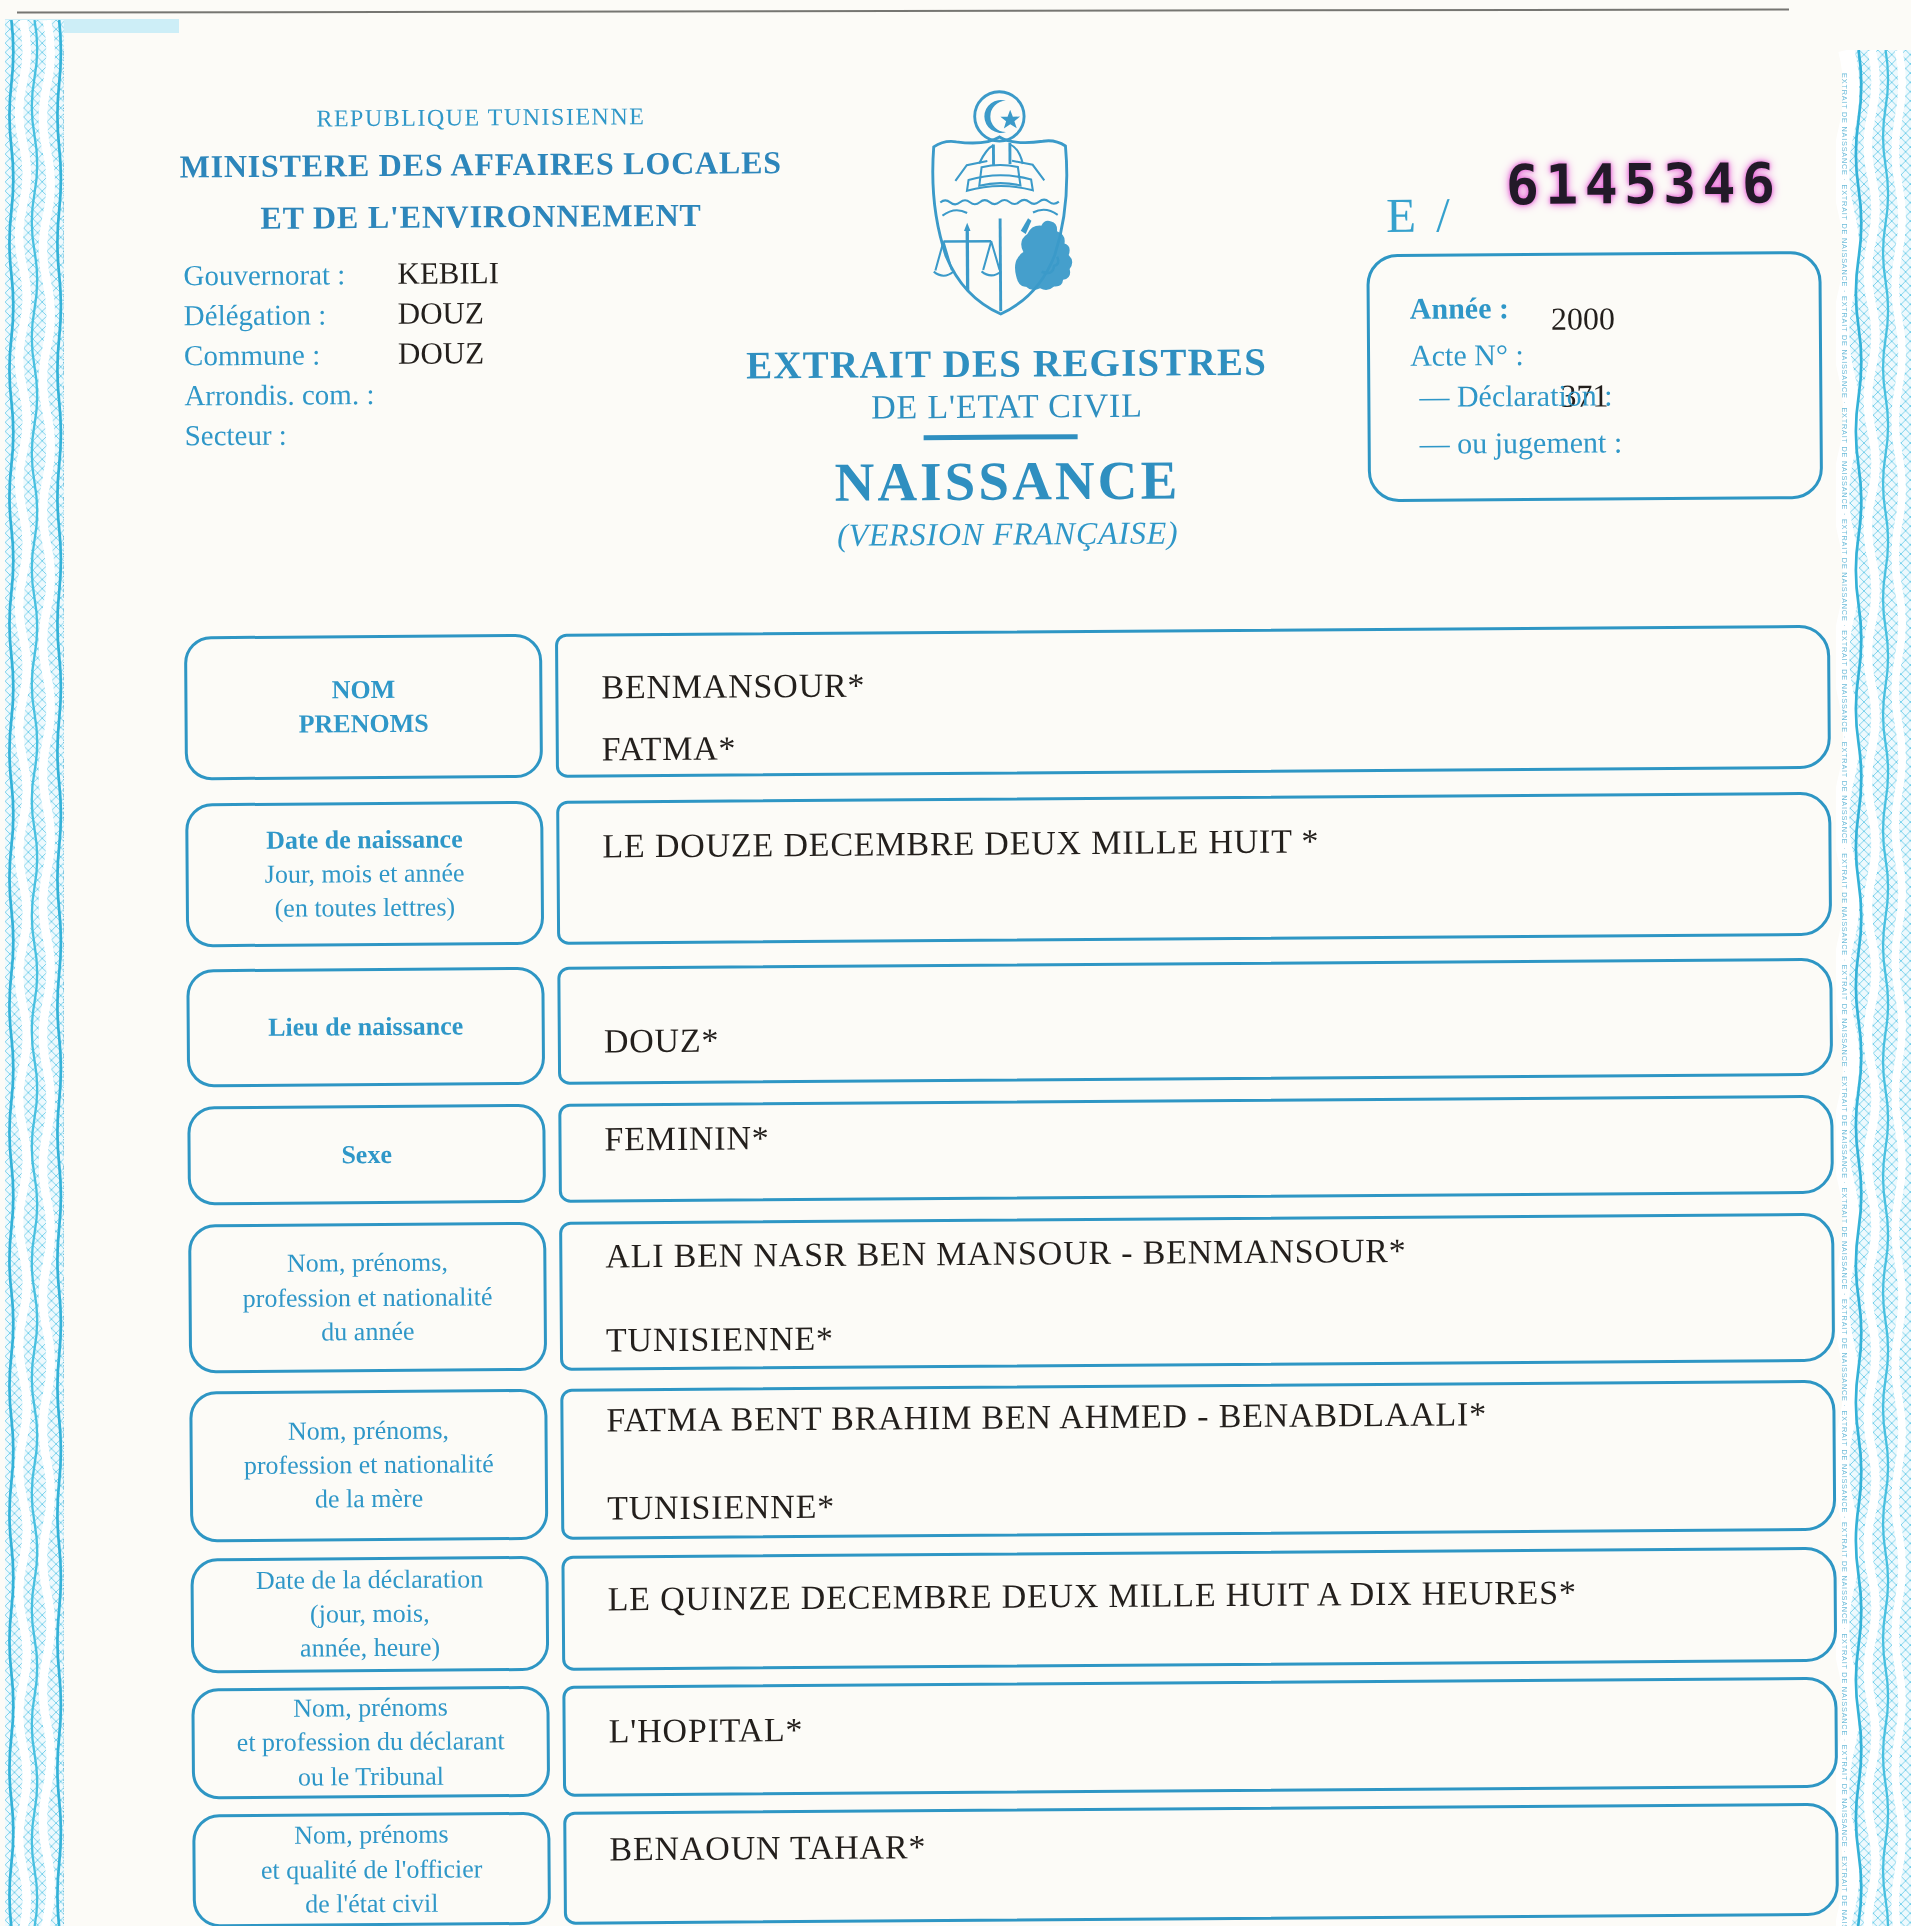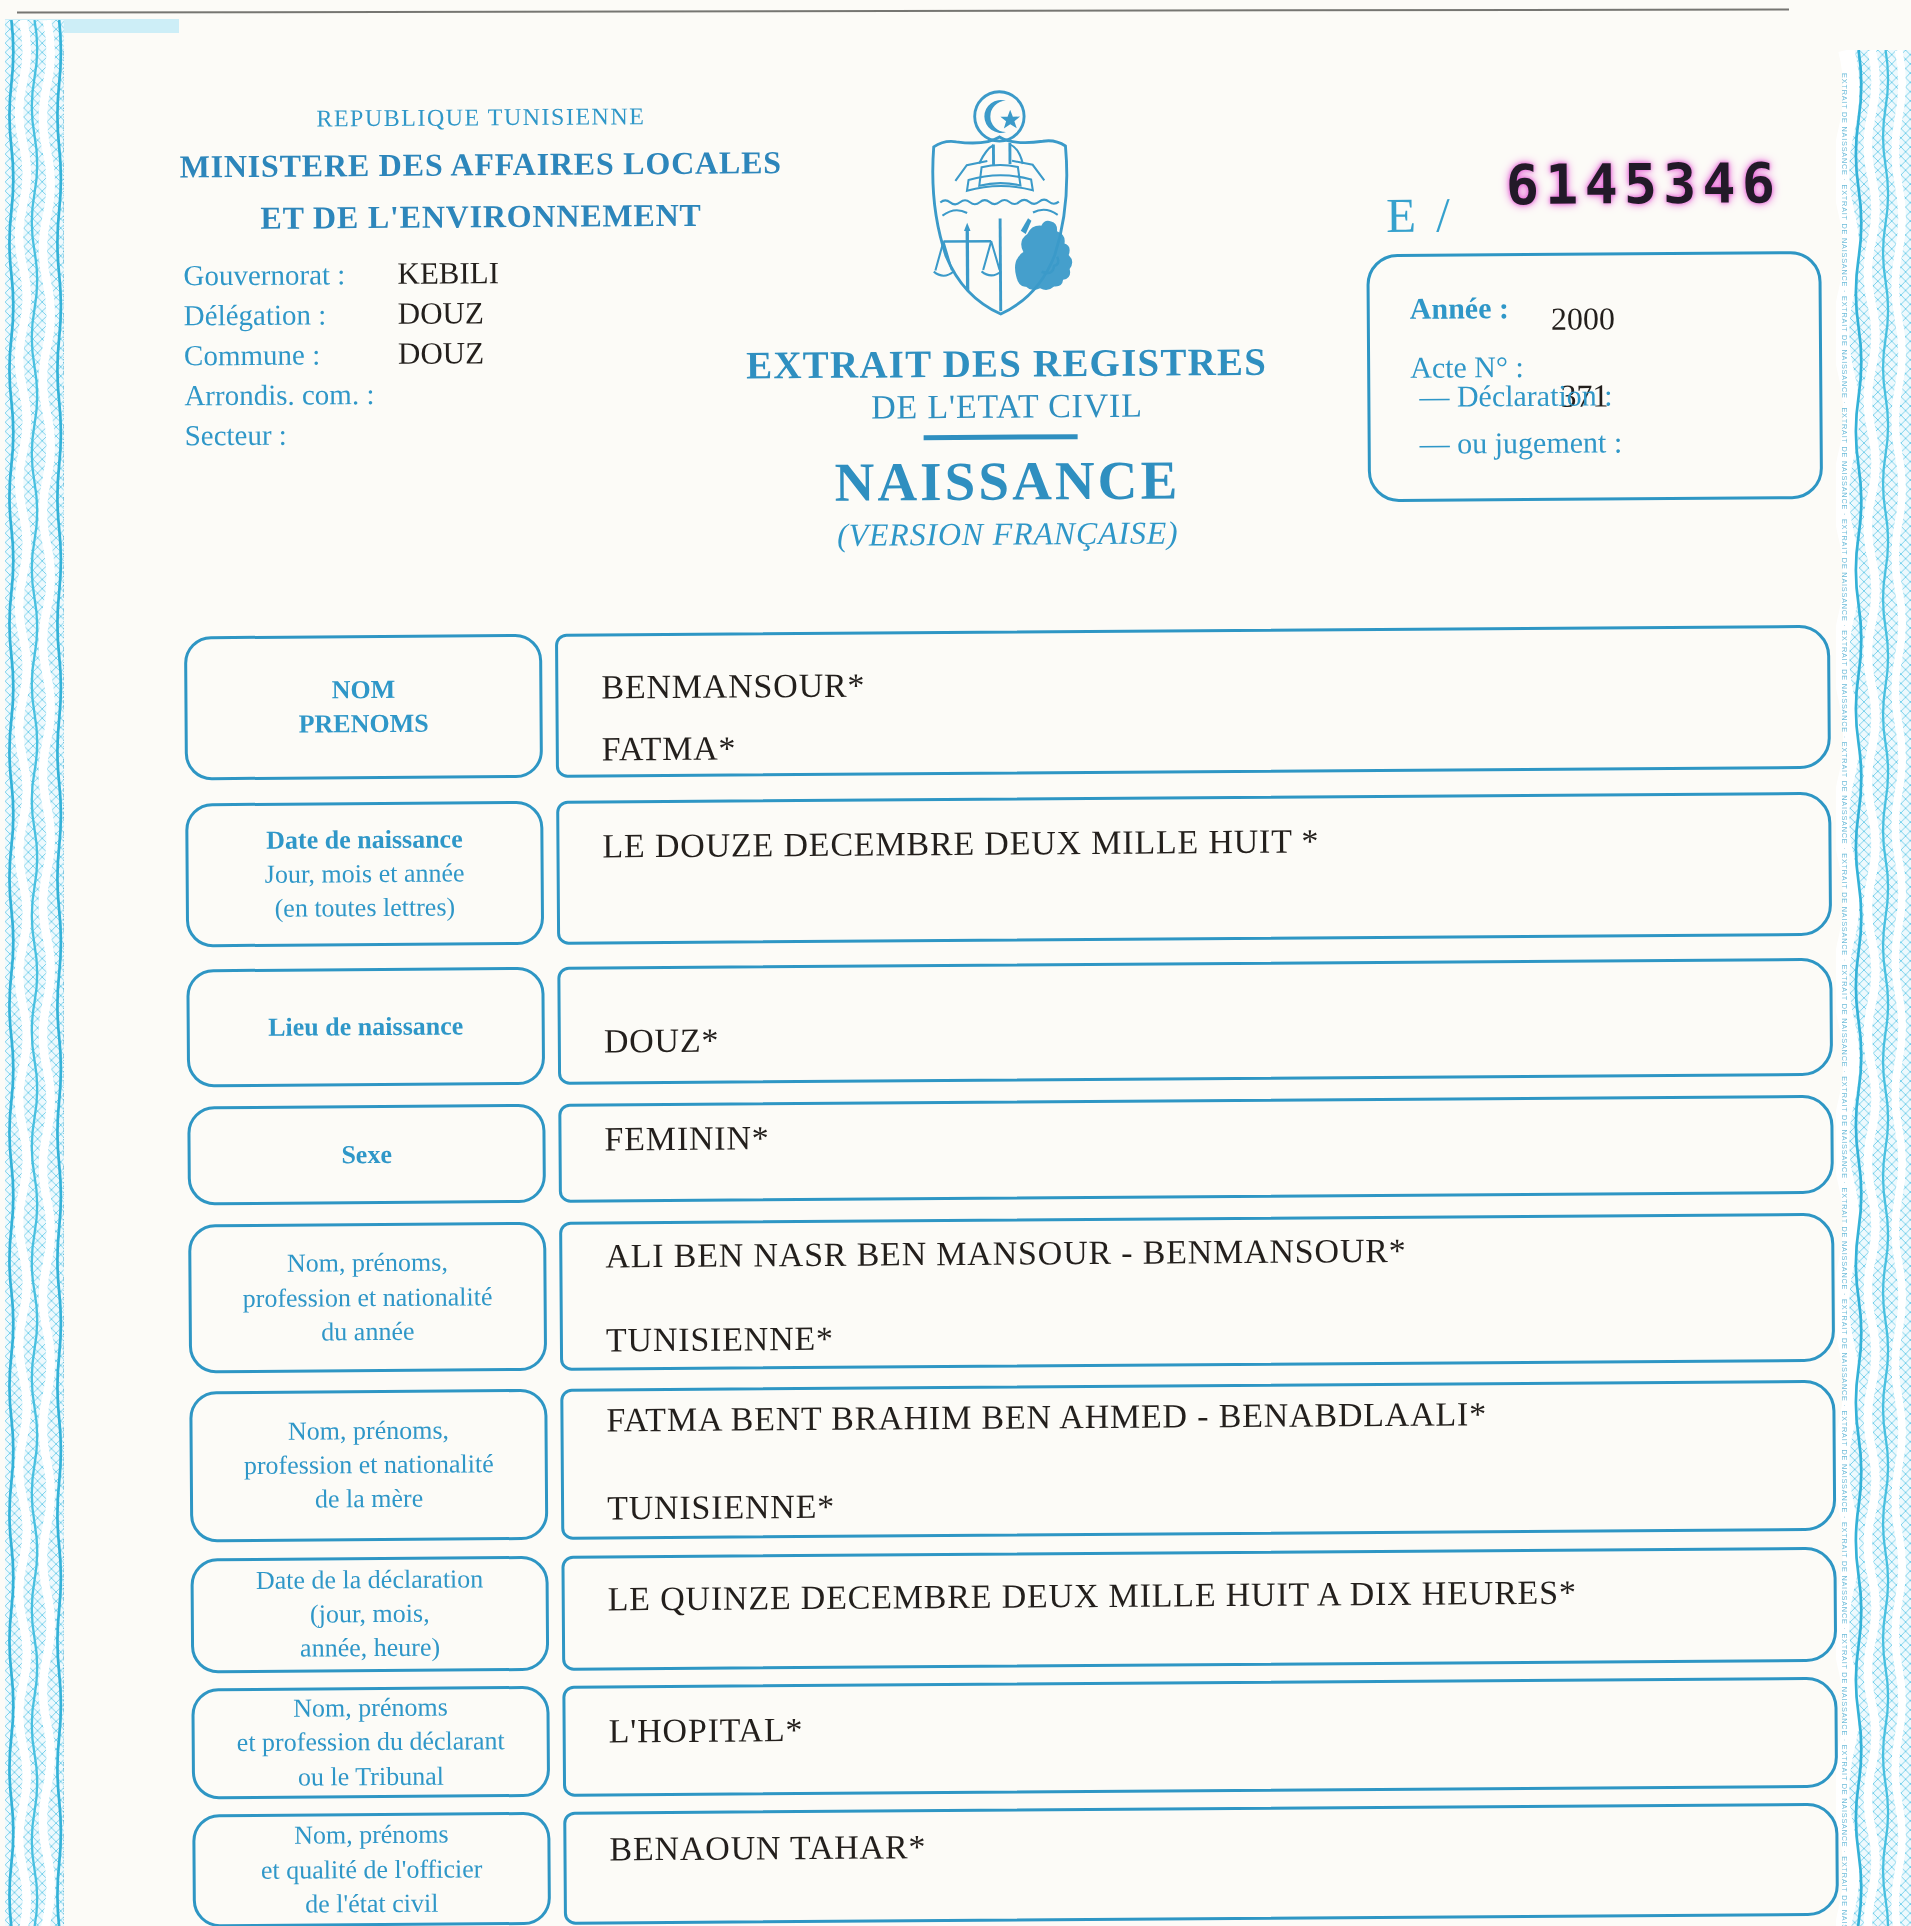--- a/index.html
+++ b/index.html
@@ -151,21 +151,21 @@
     <div class="abs tdivider"></div>
     <div class="abs doctype c">NAISSANCE</div>
     <div class="abs subtitle c">(VERSION FRANÇAISE)</div>
 
     <div class="abs serial-prefix">E /</div>
     <div class="abs serial-number">6145346</div>
 
     <div class="abs acte-box">
       <div class="lab" style="left:40px;top:35px;font-weight:bold;">Année :</div>
       <div class="val" style="left:181px;top:45px;">2000</div>
-      <div class="lab" style="left:40px;top:94px;text-align:right;">Acte N° :</div>
+      <div class="lab" style="left:40px;top:82px;text-align:right;">Acte N° :</div>
       <div class="val" style="left:190px;top:98px;margin-top:24px;">371</div>
       <div class="lab" style="left:49px;top:123px;">— Déclaration :</div>
       <div class="lab" style="left:49px;top:170px;">— ou jugement :</div>
     </div>
 
     <div class="rows">
 
       <div class="row r1">
           <div class="label-box">
             <div class="bl">NOM</div>

